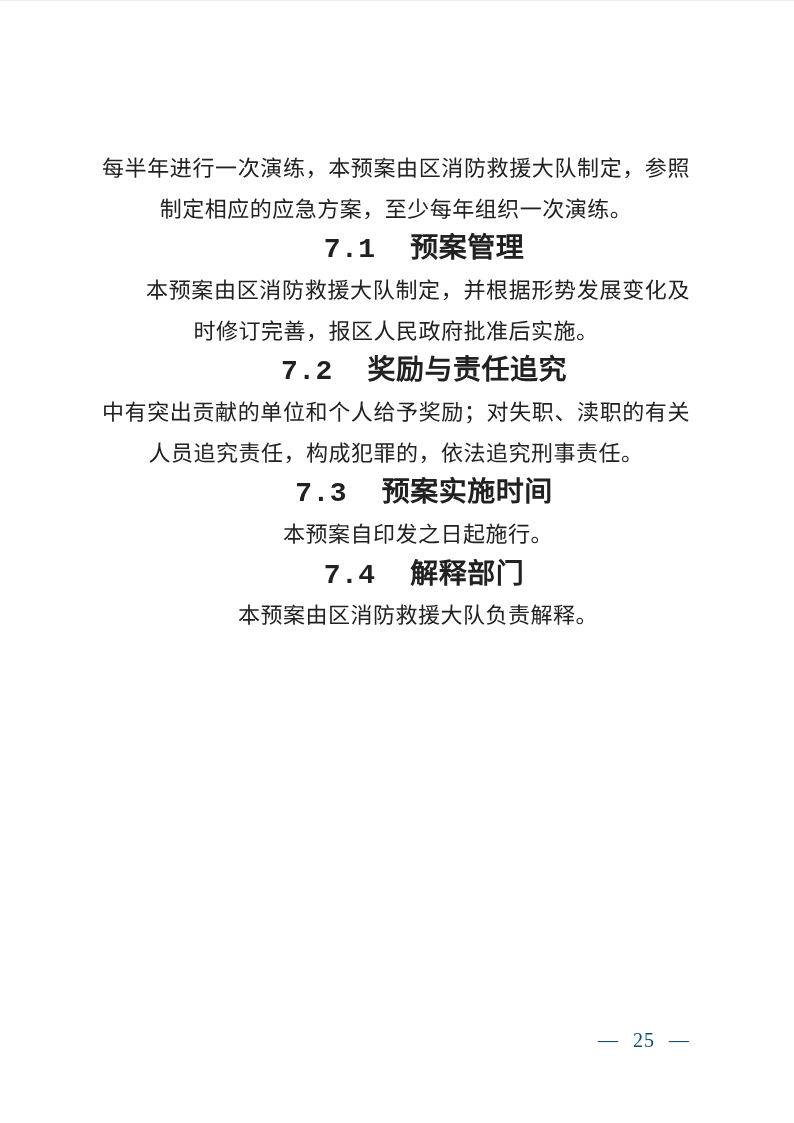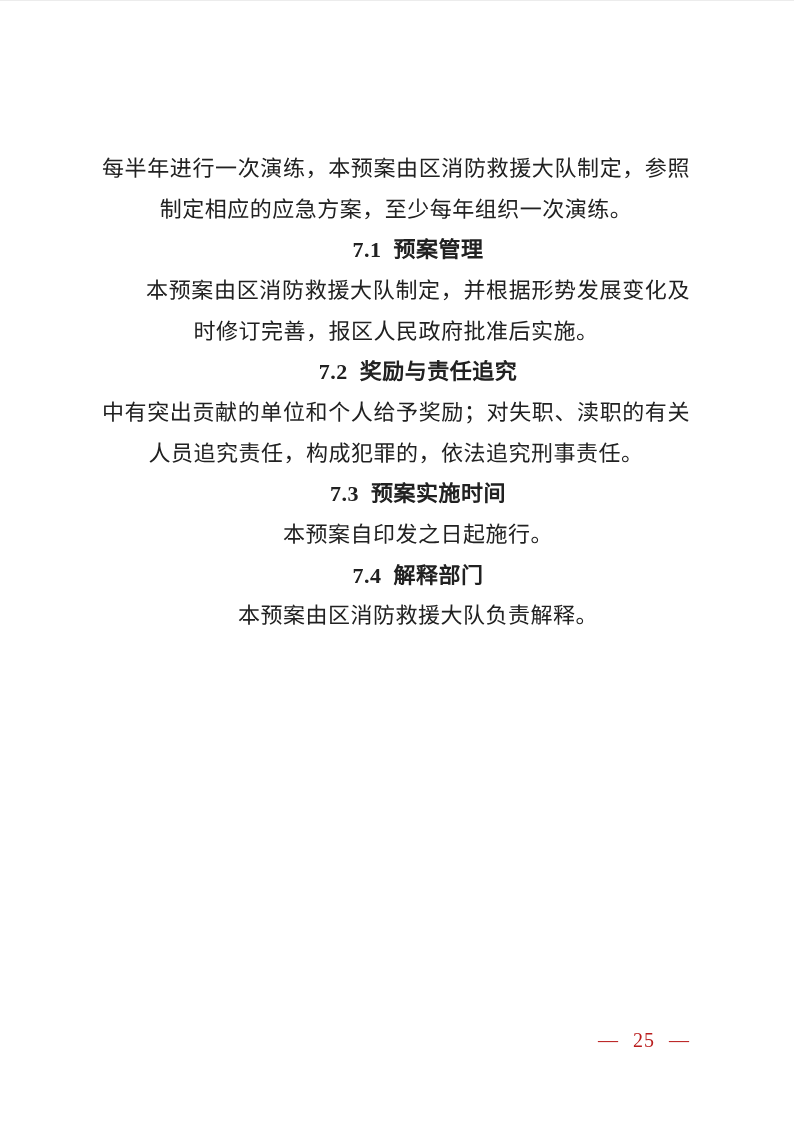--- a/index.html
+++ b/index.html
@@ -37,32 +37,32 @@
   }
   .line.indent {
     text-indent: 2em;
   }
   .line.heading1 {
     font-family: "Liberation Sans", sans-serif;
     font-weight: 700;
     font-size: 23px;
   }
   .line.heading2 {
-    font-family: Liberation Serif, serif;
+    font-family: Liberation Mono, monospace;
     font-weight: 700;
-    font-size: 22px;
+    font-size: 28px;
   }
   .footer-page-num {
     position: absolute;
     left: 598px;
     top: 1028px;
     font-size: 20px;
     letter-spacing: 1px;
     word-spacing: 8px;
-    color: #b91c1c;
+    color: #0c4a6e;
     font-family: "Liberation Serif", serif;
   }
 </style>
 </head>
 <body>
 
 <div class="page">
   <section class="doc" id="doc-body">
       <div class="line body justify">每半年进行一次演练，本预案由区消防救援大队制定，参照</div>
       <div class="line body">制定相应的应急方案，至少每年组织一次演练。</div>

